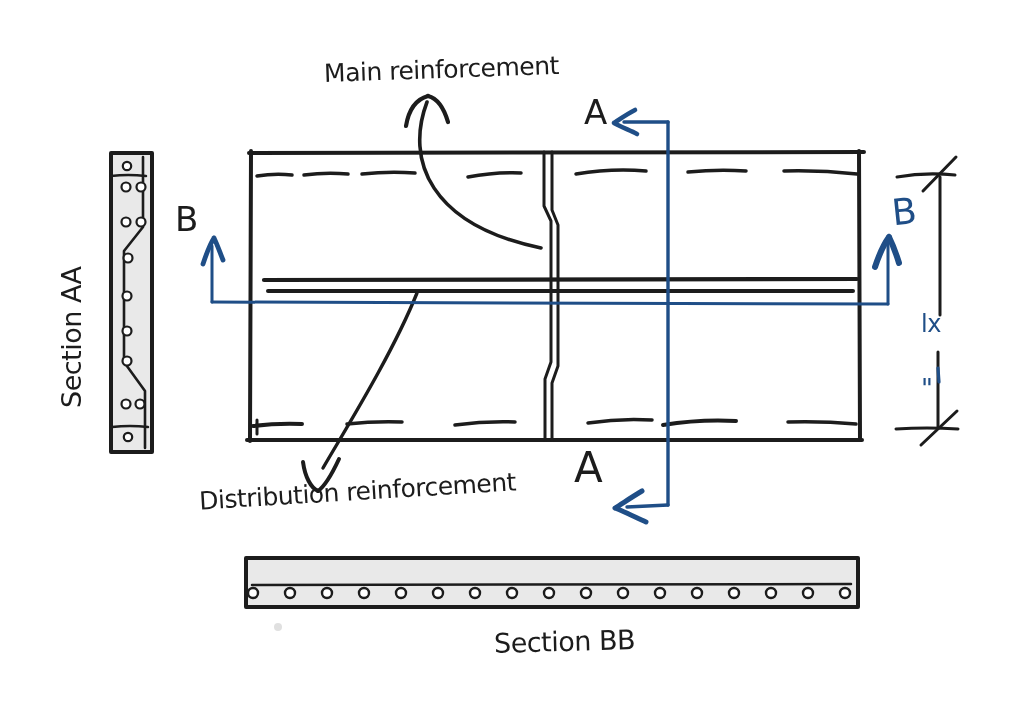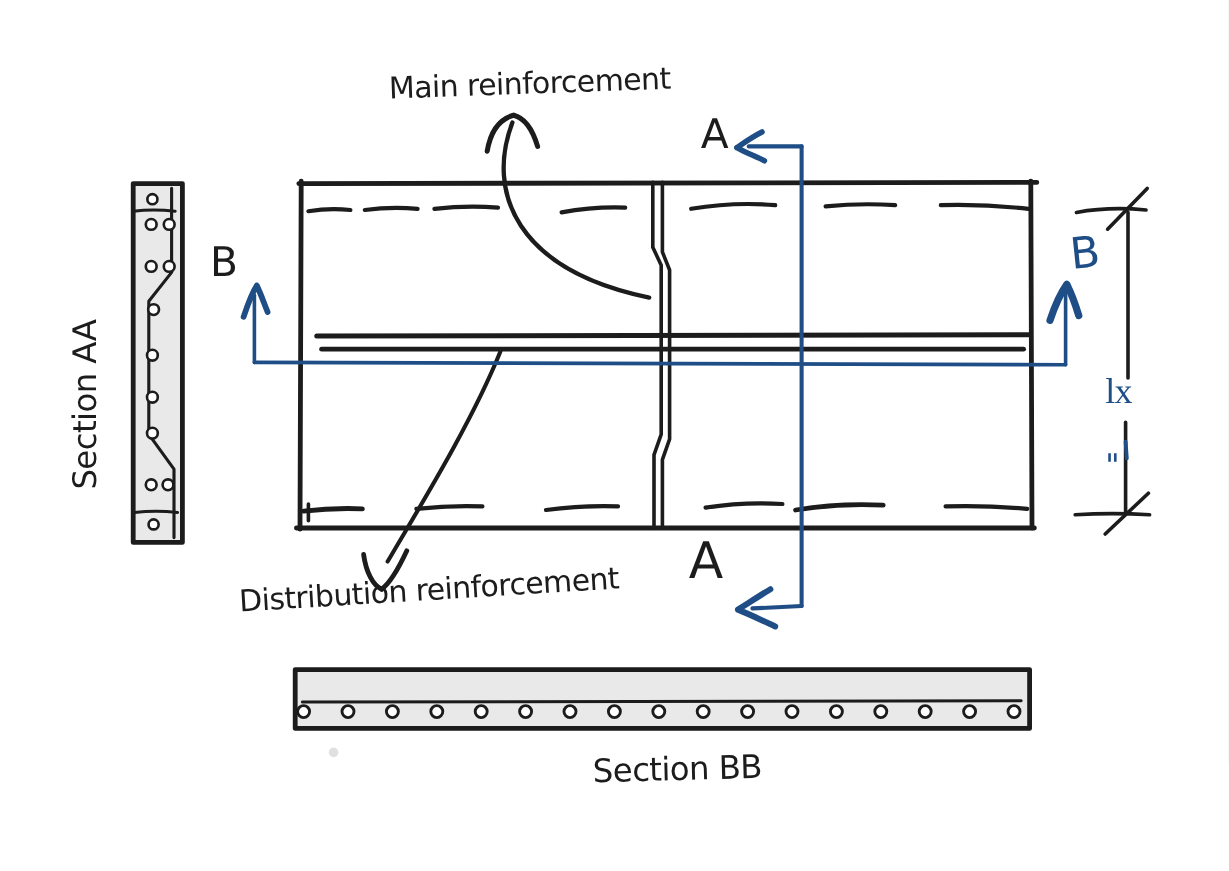--- a/index.html
+++ b/index.html
@@ -34,21 +34,21 @@
   }
   .label.blue{ color:var(--blue); }
   .lbl-main          { left:324px; top:57px;  font-size:25px; transform:rotate(-2deg); }
   .lbl-distribution  { left:199px; top:479px; font-size:25px; transform:rotate(-3.5deg); }
   .lbl-section-aa    { left:58px;  top:408px; font-size:27px; transform:rotate(-90deg); transform-origin:0 0; }
   .lbl-section-bb    { left:494px; top:628px; font-size:27px; transform:rotate(-1.5deg); }
   .mark-a-top        { left:584px; top:95px;  font-size:34px; }
   .mark-a-bottom     { left:574px; top:447px; font-size:42px; }
   .mark-b-left       { left:175px; top:202px; font-size:34px; }
   .mark-b-right      { left:892px; top:194px; font-size:36px; transform:rotate(-6deg); }
-  .dim-lx            { left:921px; top:312px; font-size:30px;font-family:Liberation Serif, serif; }
+  .dim-lx            { left:921px; top:312px; font-size:24px; }
   .dim-ditto         { left:921px; top:376px; font-size:26px; }
 </style>
 </head>
 <body>
 
 <div id="stage">
 
   <svg id="drawing" viewBox="0 0 1024 726" width="1024" height="726" stroke-linecap="round" stroke-linejoin="round">
 
     <g fill="none" stroke-width="3.5" stroke="#1c1c1c">

